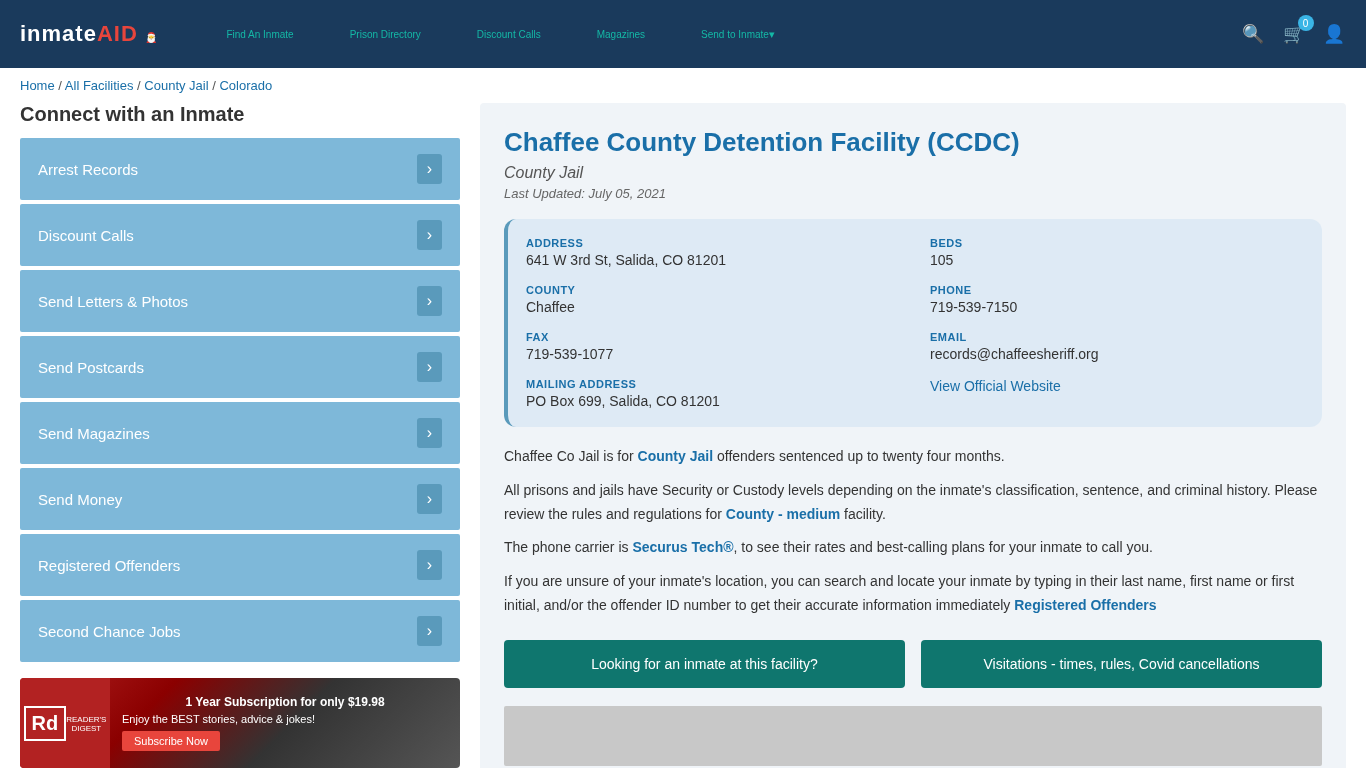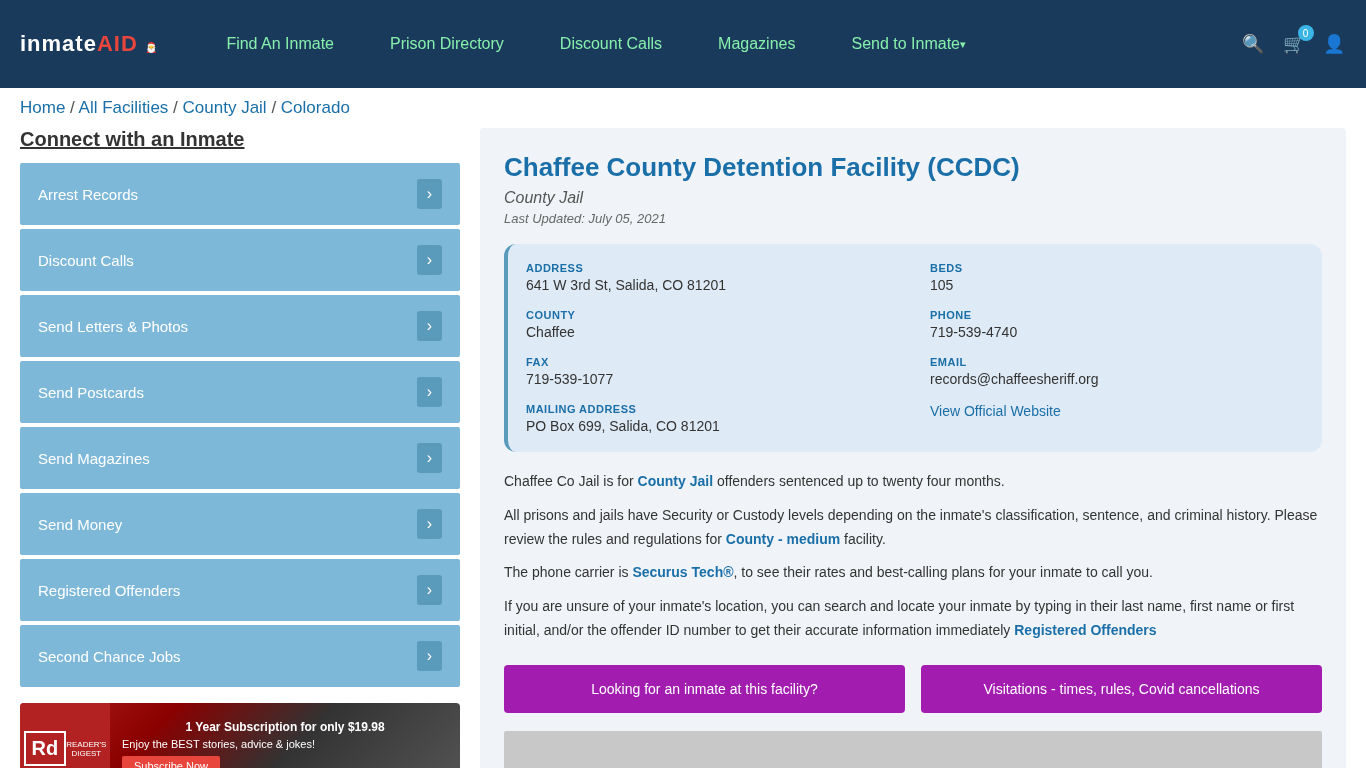--- a/index.html
+++ b/index.html
@@ -4,46 +4,46 @@
   <style>
     * { margin: 0; padding: 0; box-sizing: border-box; }
     body { font-family: Arial, sans-serif; font-size: 14px; color: #333; background: #fff; }
 
     
     .navbar {
       background-color: #1a3a5c;
       display: flex;
       align-items: center;
       padding: 0 20px;
-      height: 88px;
+      height: 68px;
     }
     .navbar-logo {
       margin-right: 40px;
     }
     .navbar-logo-text {
       color: #fff;
       font-size: 22px;
       font-weight: bold;
       letter-spacing: 1px;
     }
     .navbar-logo-text span { color: #e8453c; }
     .navbar-nav {
       display: flex;
       align-items: center;
       flex: 1;
       gap: 0;
     }
     .nav-item {
-      color: #86efac;
+      color: #14b8a6;
       padding: 0 28px;
       height: 68px;
       display: flex;
       align-items: center;
       cursor: pointer;
-      font-size: 16px;
+      font-size: 10px;
       white-space: nowrap;
       text-decoration: none;
     }
     .nav-item-dropdown::after {
       content: " ▾";
       font-size: 11px;
     }
     .navbar-icons {
       display: flex;
       align-items: center;
@@ -66,42 +66,41 @@
       height: 16px;
       font-size: 10px;
       display: flex;
       align-items: center;
       justify-content: center;
     }
 
     
     .breadcrumb-bar {
       padding: 10px 20px;
-      font-size: 17px;
+      font-size: 13px;
     }
     .breadcrumb-bar a { color: #1a6fa8; text-decoration: none; }
     .breadcrumb-bar span { color: #555; }
 
     
     .main-layout {
       display: flex;
       padding: 0 20px 20px 20px;
       gap: 20px;
       max-width: 1366px;
     }
 
     
     .sidebar {
       width: 440px;
       flex-shrink: 0;
     }
     .sidebar-title {
       font-size: 20px;
       font-weight: bold;
-      text-decoration: underline;
       margin-bottom: 12px;
       color: #333;
     }
     .sidebar-menu {
       display: flex;
       flex-direction: column;
       gap: 4px;
     }
     .sidebar-item {
       background: #7eb8d9;
@@ -248,21 +247,21 @@
       font-weight: bold;
     }
 
     
     .bottom-buttons {
       display: flex;
       gap: 16px;
       margin-top: 22px;
     }
     .btn-green {
-      background: #a21caf;
+      background: #0f766e;
       color: #fff;
       border: none;
       padding: 16px 22px;
       font-size: 14px;
       border-radius: 4px;
       cursor: pointer;
       flex: 1;
       font-weight: 500;
     }
 
@@ -376,21 +375,21 @@
       <div>
         <div class="info-item-label">BEDS</div>
         <div class="info-item-value">105</div>
       </div>
       <div>
         <div class="info-item-label">COUNTY</div>
         <div class="info-item-value">Chaffee</div>
       </div>
       <div>
         <div class="info-item-label">PHONE</div>
-        <div class="info-item-value">719-539-4740</div>
+        <div class="info-item-value">719-539-7150</div>
       </div>
       <div>
         <div class="info-item-label">FAX</div>
         <div class="info-item-value">719-539-1077</div>
       </div>
       <div>
         <div class="info-item-label">EMAIL</div>
         <div class="info-item-value">records@chaffeesheriff.org</div>
       </div>
       <div>

